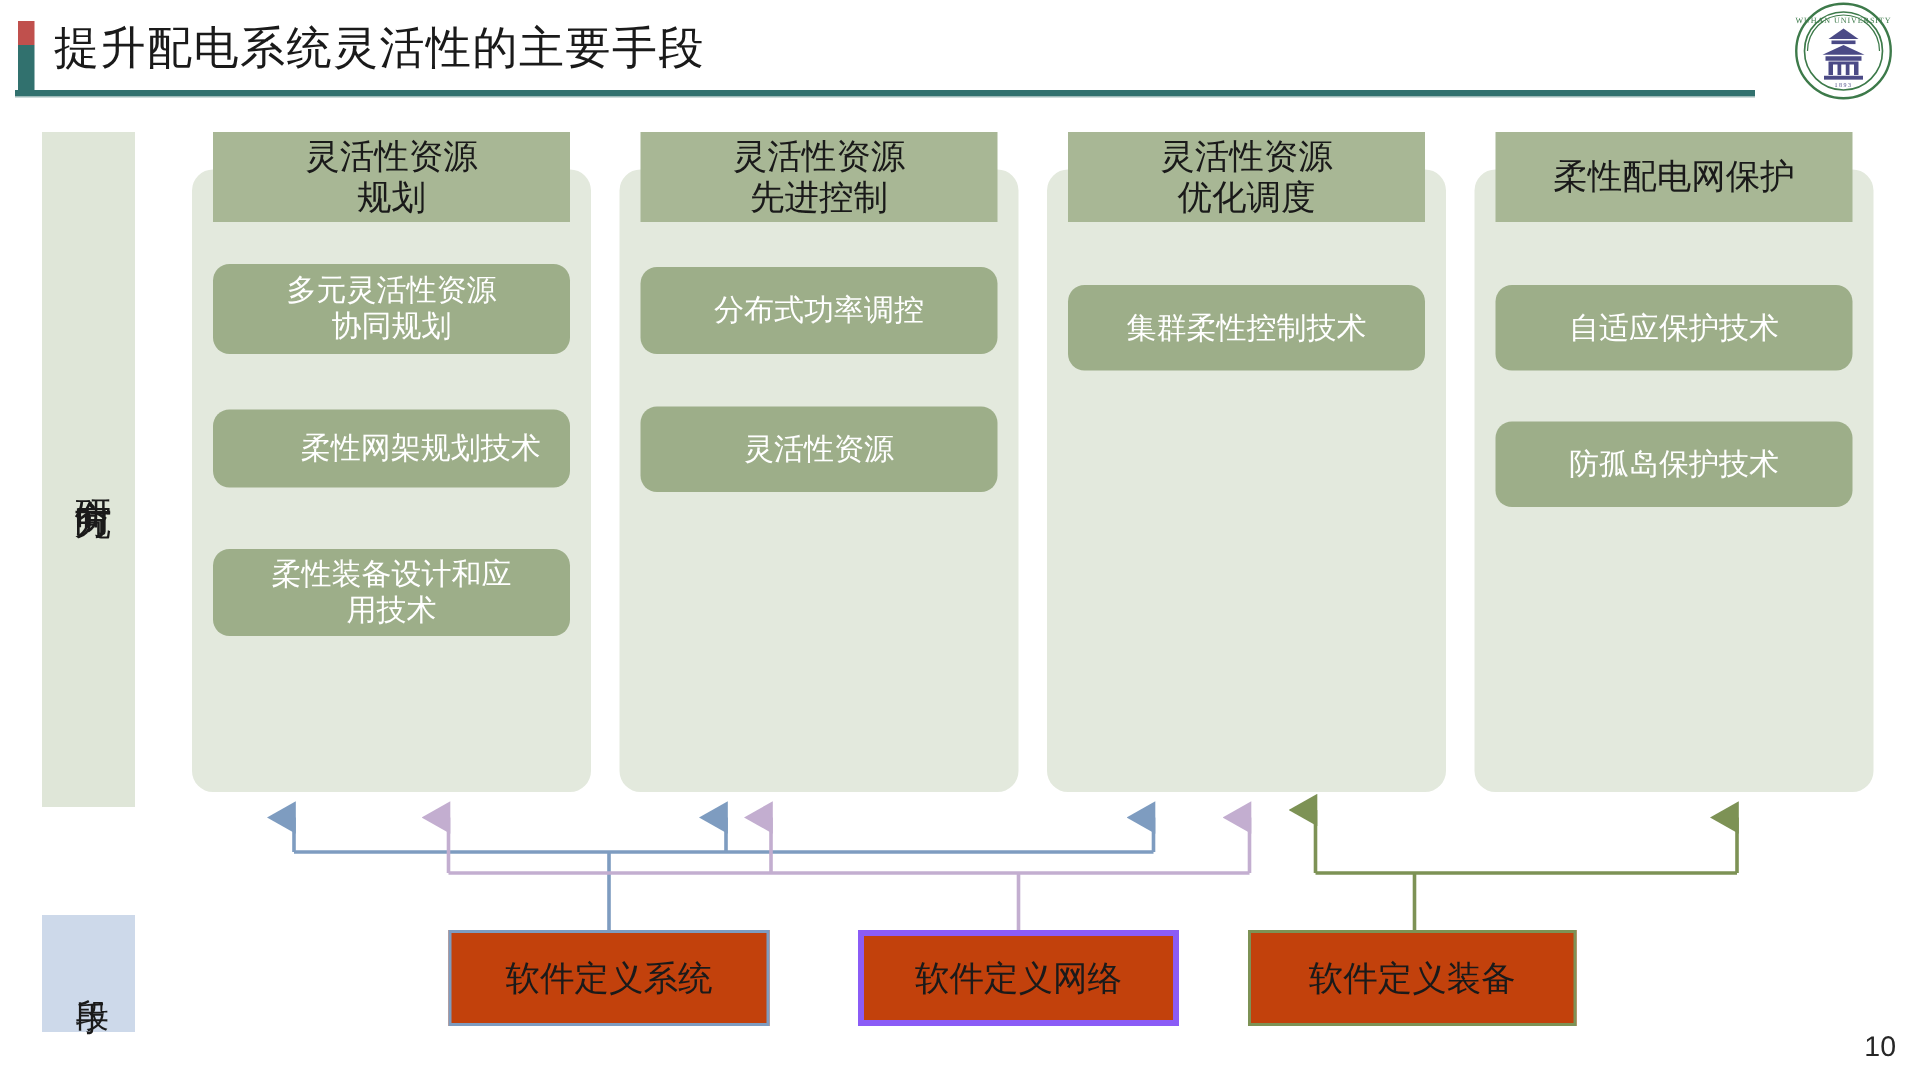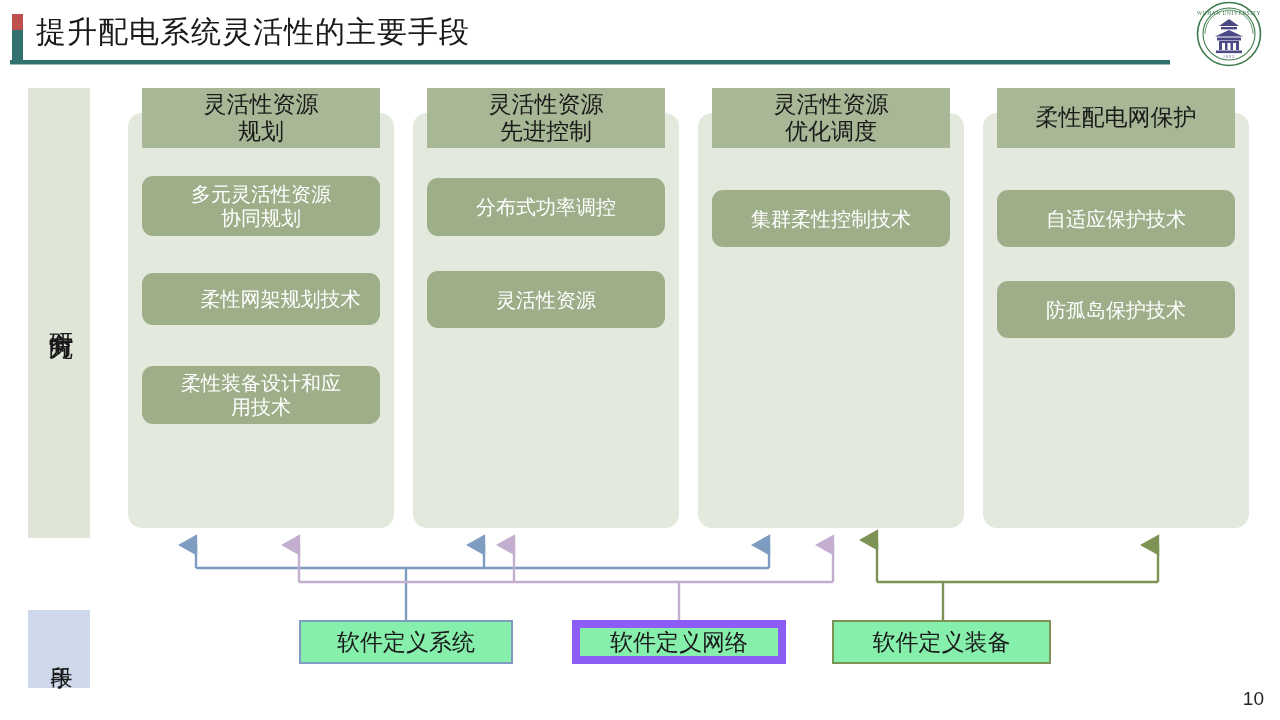--- a/index.html
+++ b/index.html
@@ -56,26 +56,26 @@
     font-size:23px;color:#1a1a1a;line-height:1.18;
   }
   .item{
     position:absolute;background:#9dae89;border-radius:11px;
     display:flex;align-items:center;justify-content:center;text-align:center;
     color:#ffffff;font-size:20px;line-height:1.2;padding:0 8px;box-sizing:border-box;
   }
 
   
   .sdbox{
-    position:absolute;height:44px;background:#86efac;
+    position:absolute;height:64px;background:#c2410c;
     display:flex;align-items:center;justify-content:center;
     font-size:23px;color:#1a1a1a;box-sizing:border-box;
   }
   .sdbox.blue{border:2px solid #7e9cc0;}
-  .sdbox.purple{border:8px solid #8b5cf6;}
+  .sdbox.purple{border:4px solid #8b5cf6;}
   .sdbox.green{border:2px solid #7d9255;}
 
   
   .wires{position:absolute;left:0;top:0;width:1280px;height:720px;pointer-events:none;}
 
   .pagenum{
     position:absolute;right:16px;bottom:10px;font-size:19px;color:#262626;
     font-family:"Liberation Sans",sans-serif;font-weight:normal;
   }
 </style>

